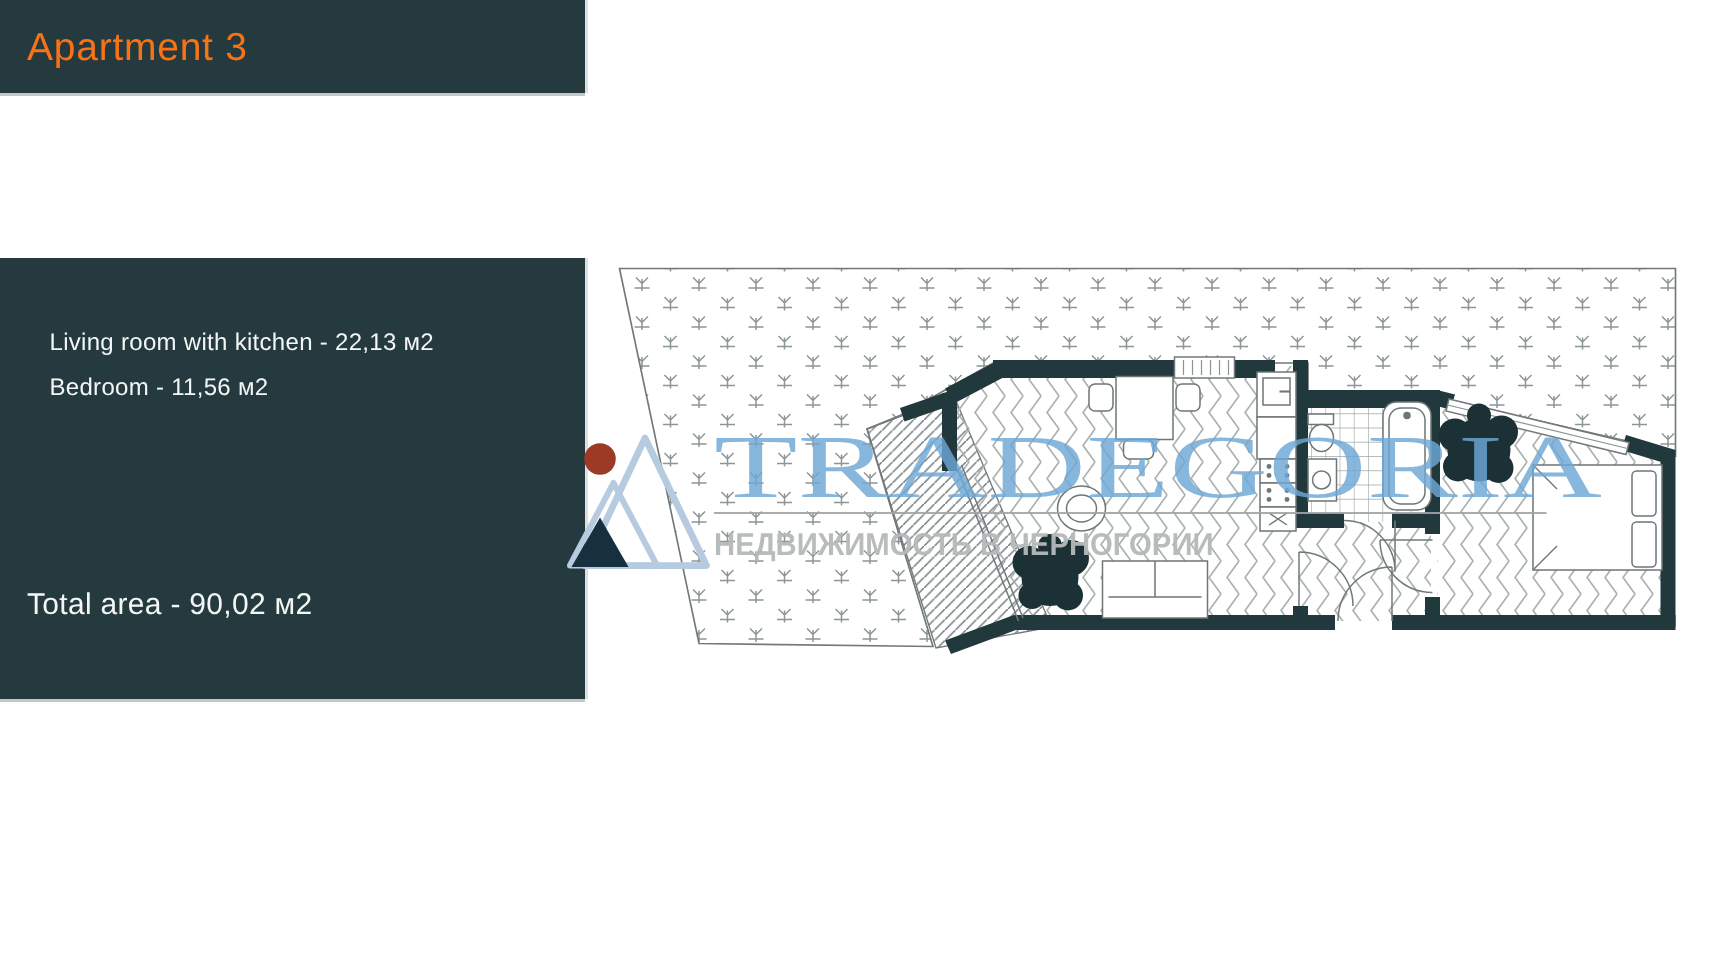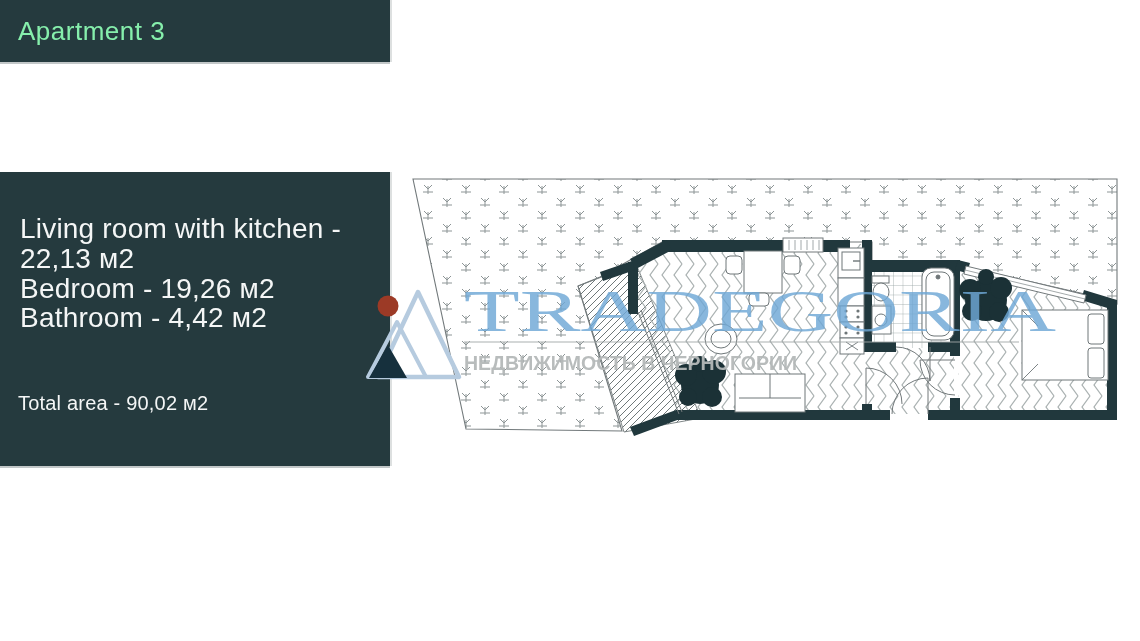--- a/index.html
+++ b/index.html
@@ -6,41 +6,40 @@
   body{
     width:1140px;height:641px;position:relative;background:#ffffff;overflow:hidden;
     font-family:"Liberation Sans",sans-serif;
   }
   .panel{
     position:absolute;left:0;width:390px;background:#253a3e;color:#f4f6f6;
     box-shadow:0 2px 0 rgba(120,130,132,.45), 2px 0 0 rgba(120,130,132,.25);
   }
   .panel.header{top:0;height:62px;}
   .panel.header .title{
-    position:absolute;left:18px;top:0;line-height:62px;font-size:26px;letter-spacing:.5px;color:#86efac;
+    position:absolute;left:18px;top:0;line-height:62px;font-size:26px;letter-spacing:.5px;color:#f97316;
   }
   .panel.info{top:172px;height:294px;}
-  .info-lines{position:absolute;left:20px;top:42px;font-size:28px;line-height:29.8px;letter-spacing:.2px;}
+  .info-lines{position:absolute;left:33px;top:42px;font-size:16px;line-height:29.8px;letter-spacing:.2px;}
   .total-line{position:absolute;left:18px;top:220px;font-size:20px;letter-spacing:.2px;}
   .plan-wrap{position:absolute;left:400px;top:170px;width:740px;height:290px;}
-  .wm-wrap{position:absolute;left:356px;top:272px;width:710px;height:110px;z-index:5;pointer-events:none;}
+  .wm-wrap{position:absolute;left:368px;top:272px;width:710px;height:110px;z-index:5;pointer-events:none;}
   svg{display:block;}
 </style>
 </head>
 <body>
 
 <div class="panel header">
   <div class="title">Apartment 3</div>
 </div>
 
 <div class="panel info">
   <div class="info-lines">
     <div>Living room with kitchen - 22,13 м2</div>
-    <div>Bedroom - 19,26 м2</div>
-    <div>Bathroom - 4,42 м2</div>
+    <div>Bedroom - 11,56 м2</div>
   </div>
   <div class="total-line">Total area - 90,02 м2</div>
 </div>
 
 <div class="plan-wrap">
 <svg width="740" height="290" viewBox="400 170 740 290" xmlns="http://www.w3.org/2000/svg">
   <defs>
     <pattern id="grass" width="38" height="26" patternUnits="userSpaceOnUse">
       <g stroke="#8d9596" stroke-width="1" fill="none">
         <path d="M10,4 V12 M10,7 L6,3 M10,7 L14,3 M5,10 H15"></path>

